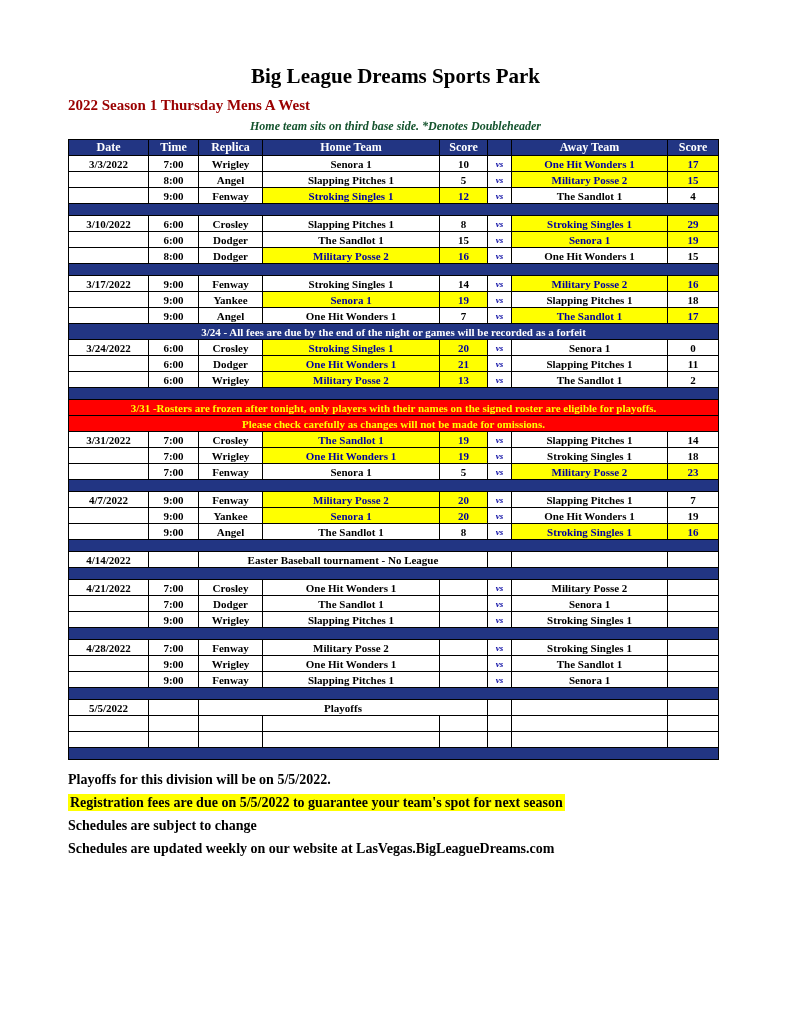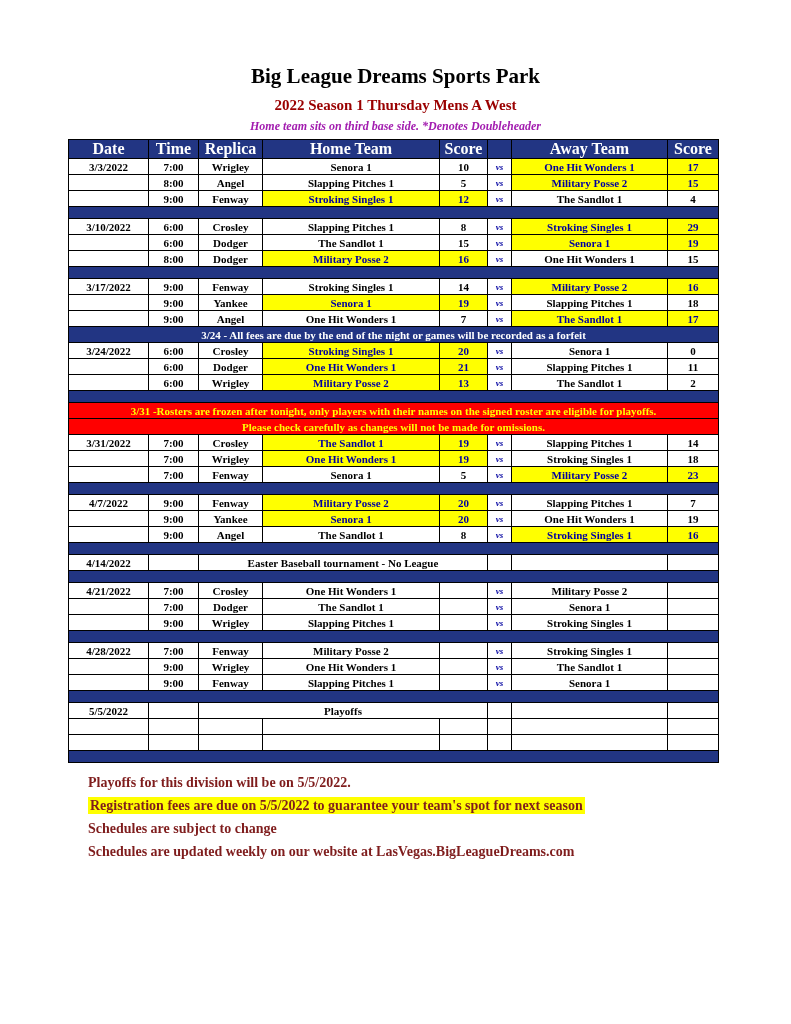--- a/index.html
+++ b/index.html
@@ -14,63 +14,61 @@
 
   .title {
     margin: 8px;
     font: bold 21px "Liberation Serif", serif;
     text-align: center;
     color: #000;
   }
   .subtitle {
     margin: 3px 0 5px 0;
     font: bold 15px "Liberation Serif", serif;
-    text-align: center;
     color: var(--maroon, #9a0000);
   }
   .note {
     font: italic bold 12px "Liberation Serif", serif;
     text-align: center;
     margin-bottom: 5px;
-    color: #a21caf;
+    color: #14532d;
   }
 
   table.sched {
     width: 650px;
     border-collapse: collapse;
     table-layout: fixed;
   }
   .sched th, .sched td {
     border: 1px solid #000;
     height: 16px;
     padding: 0 2px;
     font: bold 11px "Liberation Serif", serif;
     text-align: center;
     vertical-align: middle;
     white-space: nowrap;
     overflow: hidden;
   }
   .sched thead th {
     background: var(--navy, #223583);
     color: #fff;
-    font-size: 16px;
+    font-size: 12px;
   }
   td.bar   { background: var(--navy, #223583); height: 12px; padding: 0; }
   td.banner{ background: var(--navy, #223583); color: #fff; }
   td.alert { background: var(--red, #ff0000); color: var(--yellow, #ffff00); margin-top: 20px; }
   td.hl    { background: var(--yellow, #ffff00); color: var(--highlight_text, #0000a0); }
   td.c-vs  { font: italic bold 9px "Liberation Serif", serif; color: var(--highlight_text, #0000a0); }
   td.c-event { overflow: visible; }
 
   .footer { margin-top: 12px; }
   .f-line {
     font: bold 14px "Liberation Serif", serif;
-    color: #7f1d1d;
+    color: #000000;
     margin-bottom: 7px;
-    margin-left: 20px;
   }
   .f-hl { background: var(--yellow, #ffff00); padding: 1px 2px; }
 </style>
 </head>
 <body>
 
 <div class="page">
   <h1 class="title">Big League Dreams Sports Park</h1>
   <h2 class="subtitle">2022 Season 1 Thursday Mens A West</h2>
   <div class="note">Home team sits on third base side.  *Denotes Doubleheader</div>

